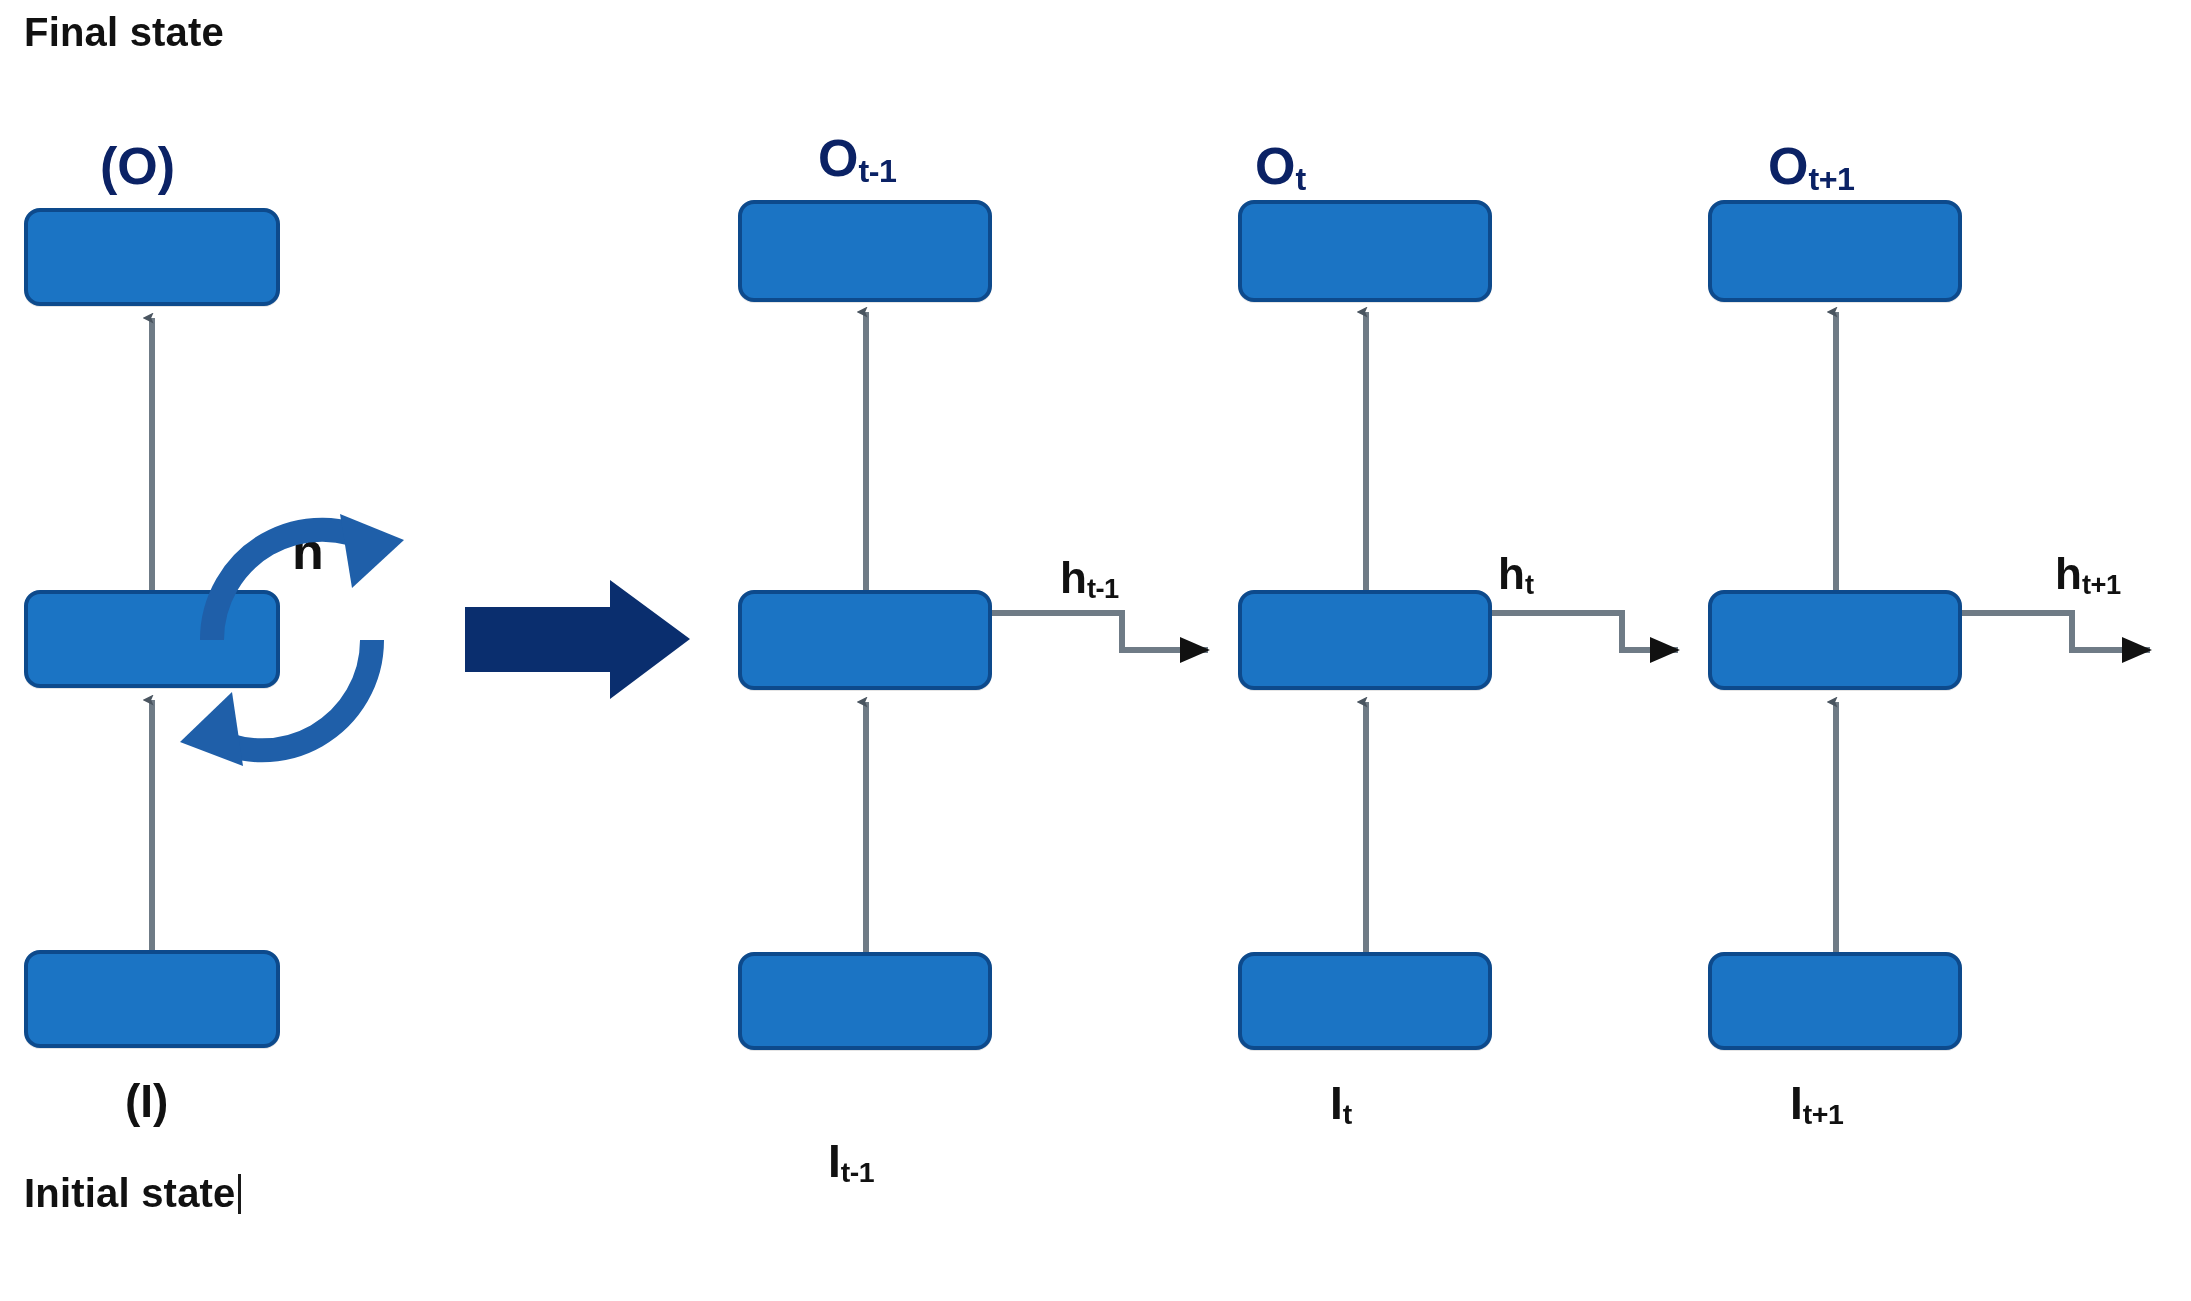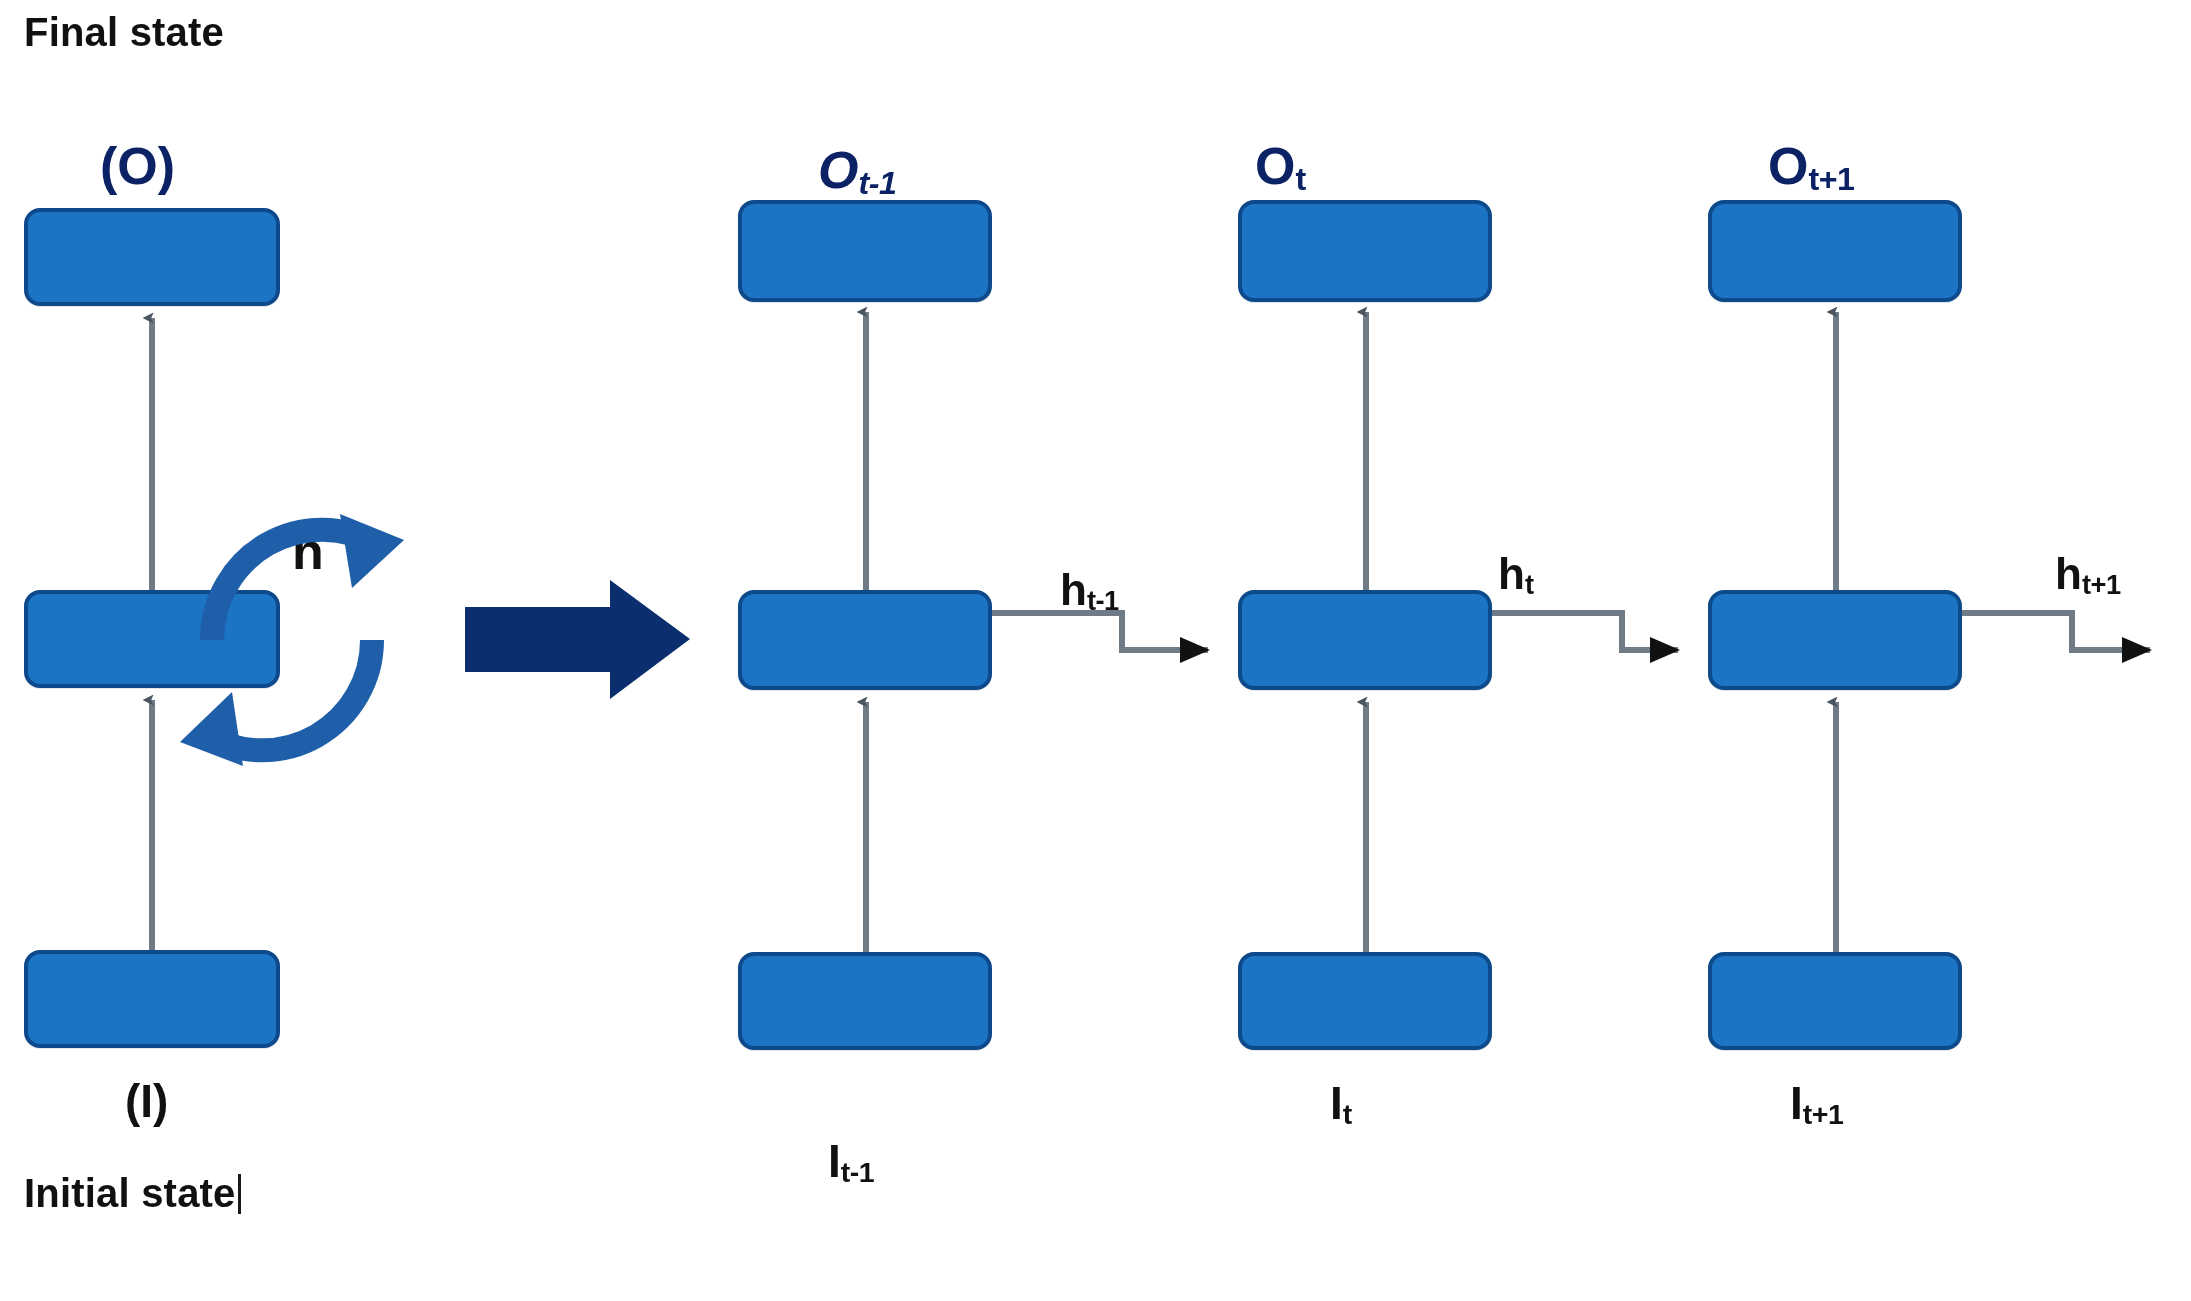--- a/index.html
+++ b/index.html
@@ -60,27 +60,27 @@
   <div class="box" style="left:24px;top:208px;width:256px;height:98px;"></div>
 
   <div class="box" style="left:24px;top:590px;width:256px;height:98px;"></div>
 
   <div class="box" style="left:24px;top:950px;width:256px;height:98px;"></div>
 
   <div class="node-label lbl-in" style="left:125px;top:1078px;">(I)</div>
 
   <div class="node-label lbl-hloop" style="left:292px;top:525px;">h</div>
 
-  <div class="node-label lbl-out" style="left:818px;top:144px;font-style:italic;">
+  <div class="node-label lbl-out" style="left:818px;top:132px;">
     <span>O</span><sub>t-1</sub>
   </div>
   <div class="node-label lbl-in" style="left:828px;top:1138px;">
     <span>I</span><sub>t-1</sub>
   </div>
-  <div class="node-label lbl-h" style="left:1060px;top:568px;">
+  <div class="node-label lbl-h" style="left:1060px;top:556px;">
     <span>h</span><sub>t-1</sub>
   </div>
 
   <div class="node-label lbl-out" style="left:1255px;top:140px;">
     <span>O</span><sub>t</sub>
   </div>
   <div class="node-label lbl-in" style="left:1330px;top:1080px;">
     <span>I</span><sub>t</sub>
   </div>
   <div class="node-label lbl-h" style="left:1498px;top:552px;">

